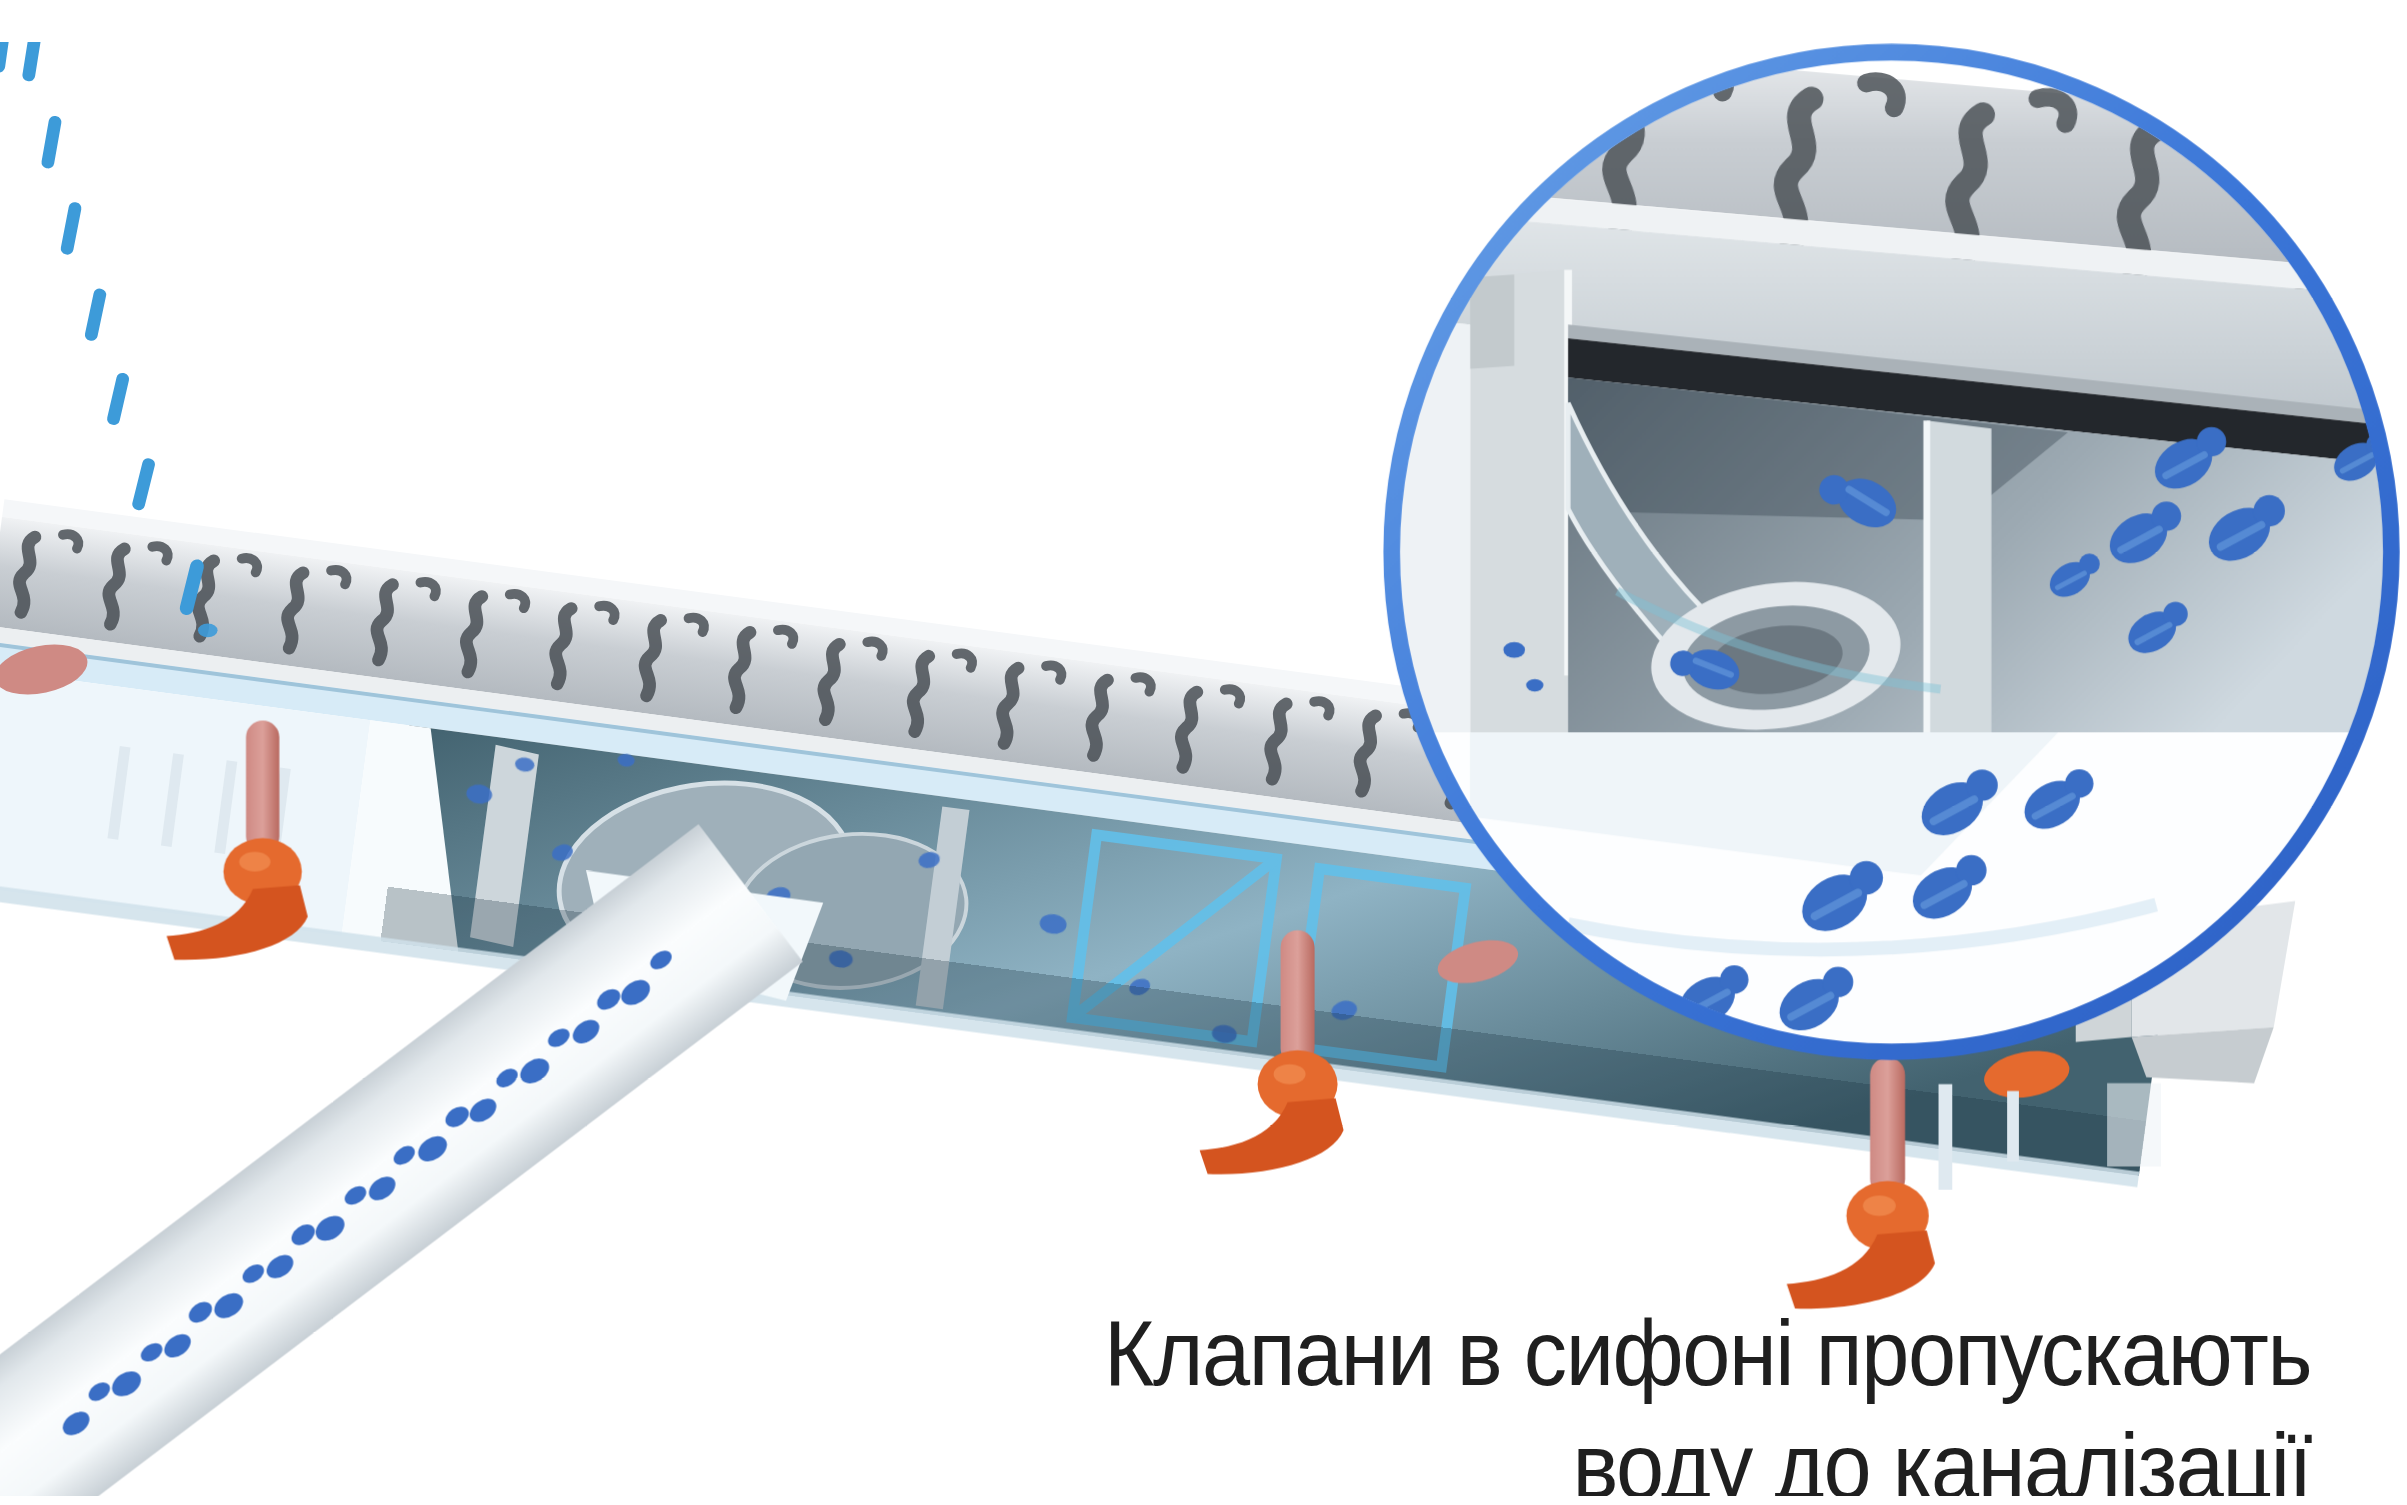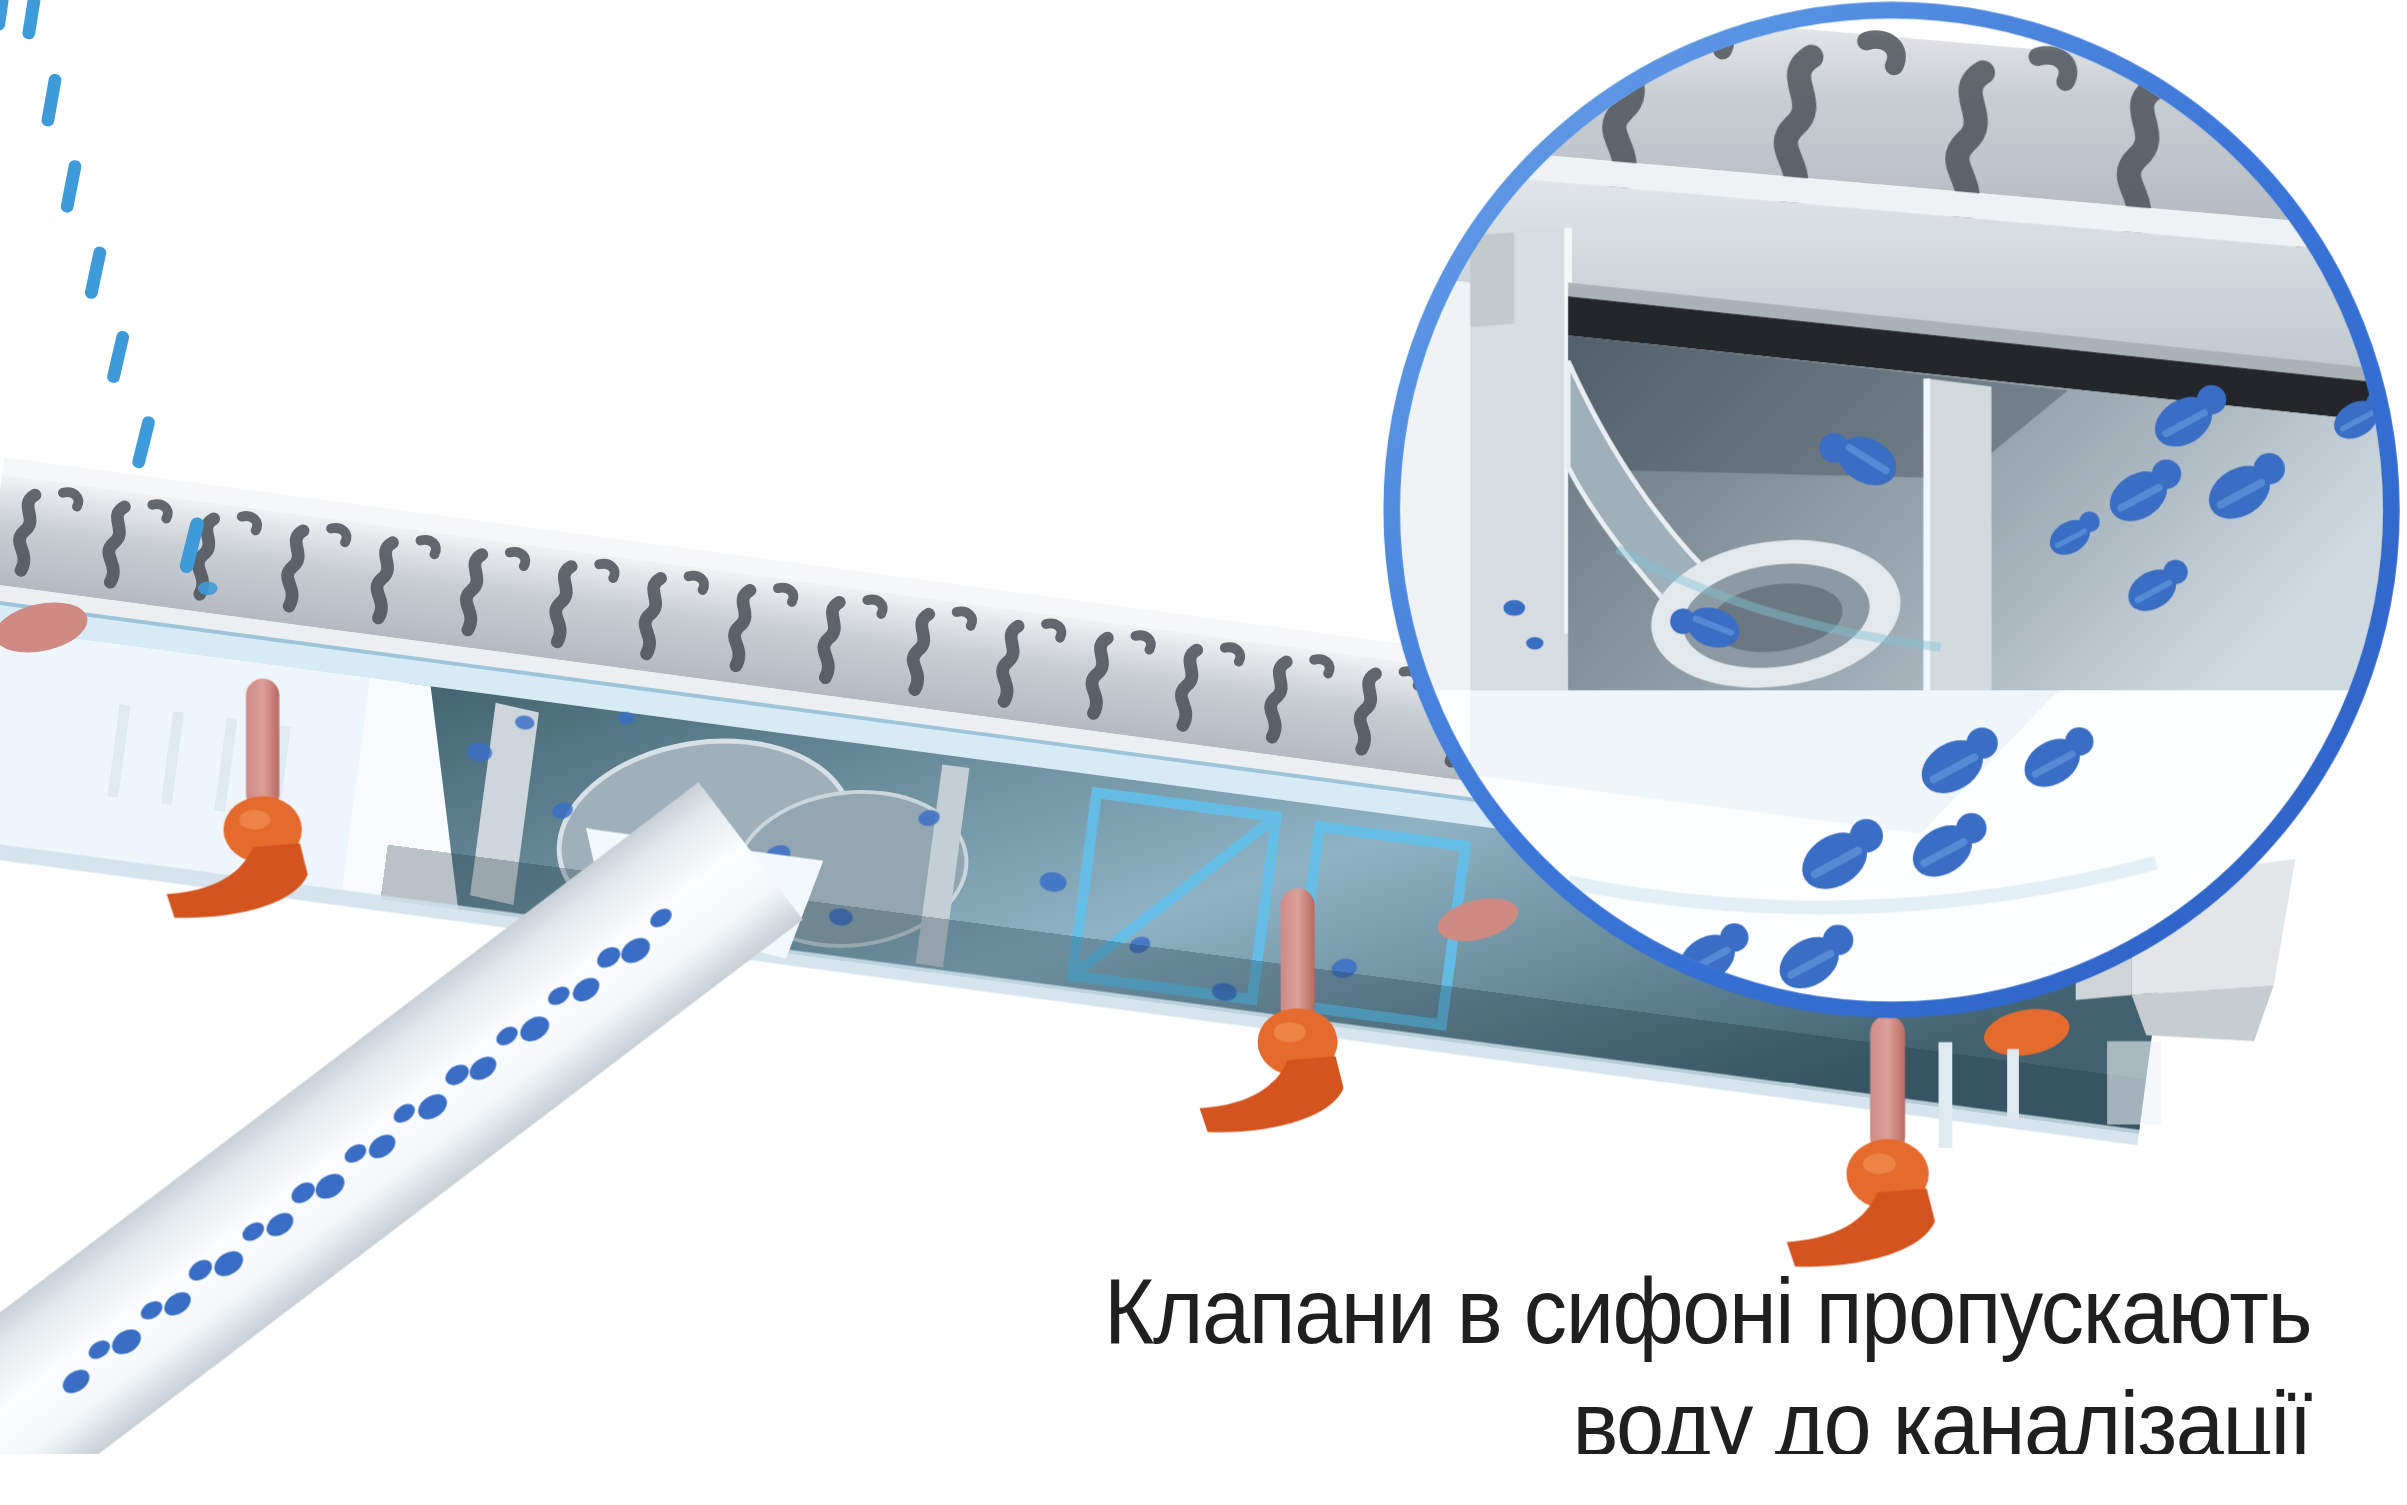--- a/index.html
+++ b/index.html
@@ -1,19 +1,20 @@
 <!DOCTYPE html>
 <html style="--c-background: #ffffff; --c-text: #1f1f1f; --c-ring-light: #6aa3e8; --c-ring-mid: #3b76d8; --c-ring-dark: #2c5fc4; --c-drop-blue: #3a6ec5; --c-drop-blue-dark: #2b57a8; --c-drop-blue-light: #5d92d8; --c-spray-dash: #3d9bd9; --c-steel-light: #f0f2f4; --c-steel-mid: #c9ced3; --c-steel-deep: #b4bac0; --c-slot-dark: #454b51; --c-channel-face: #d7ebf7; --c-interior-dark: #42626f; --c-interior-light: #8fb3c4; --c-cyan-frame: #62c0ea; --c-body-white: #eef6fb; --c-seal-black: #23272c; --c-inset-ledge-light: #e2e7ea; --c-inset-ledge-dark: #bfc7cd; --c-inset-wall: #d6dcdf; --c-chamber-dark: #66747e; --c-chamber-light: #cfd9e0; --c-flap-gray: #9fb0ba; --c-foot-orange: #e56a2e; --c-foot-orange-dark: #d4541f; --c-foot-pink: #cf8a84; --c-foot-pink-dark: #b96a60; --c-pipe-white: #fbfdfe; --c-pipe-edge: #c8d0d6;"><head>
 <meta charset="utf-8">
 <style>
   html,body{margin:0;padding:0;background:#fff;}
   .canvas{
     position:relative;width:2407px;height:1454px;overflow:hidden;
     background:var(--c-background,#fff);
     font-family:"Liberation Sans", sans-serif;
+    margin-top:42px;
   }
   .scene-svg{position:absolute;left:0;top:0;}
   .caption{
     position:absolute;top:1255px;right:96px;text-align:right;
     font-size:92px;line-height:113px;letter-spacing:-1.5px;
     color:var(--c-text,#1f1f1f);
     transform:scaleX(0.94);transform-origin:100% 0;
     white-space:nowrap;
   }
 </style>

